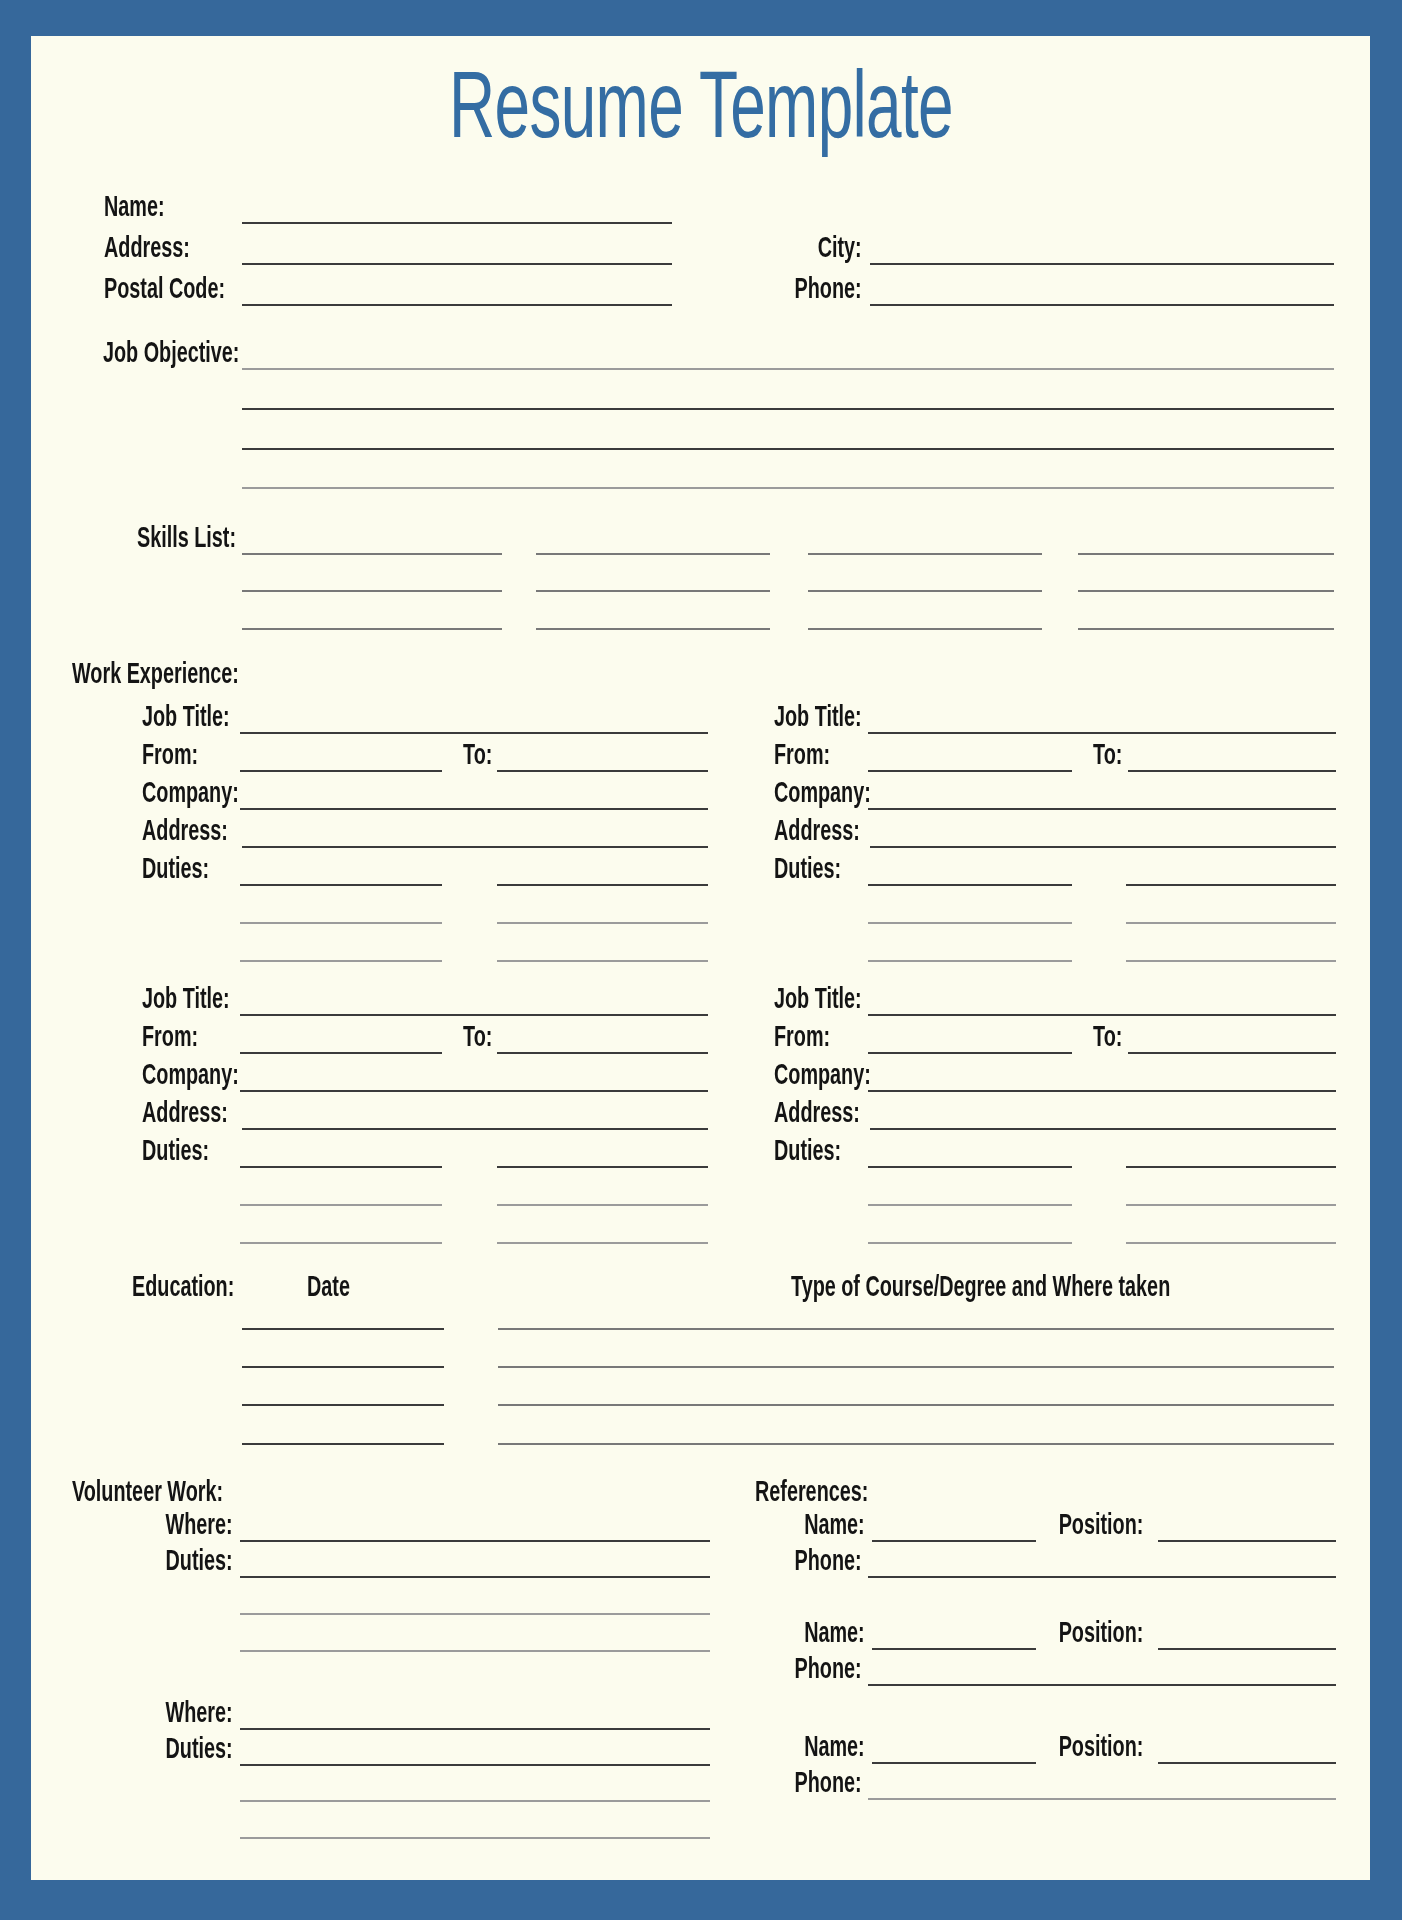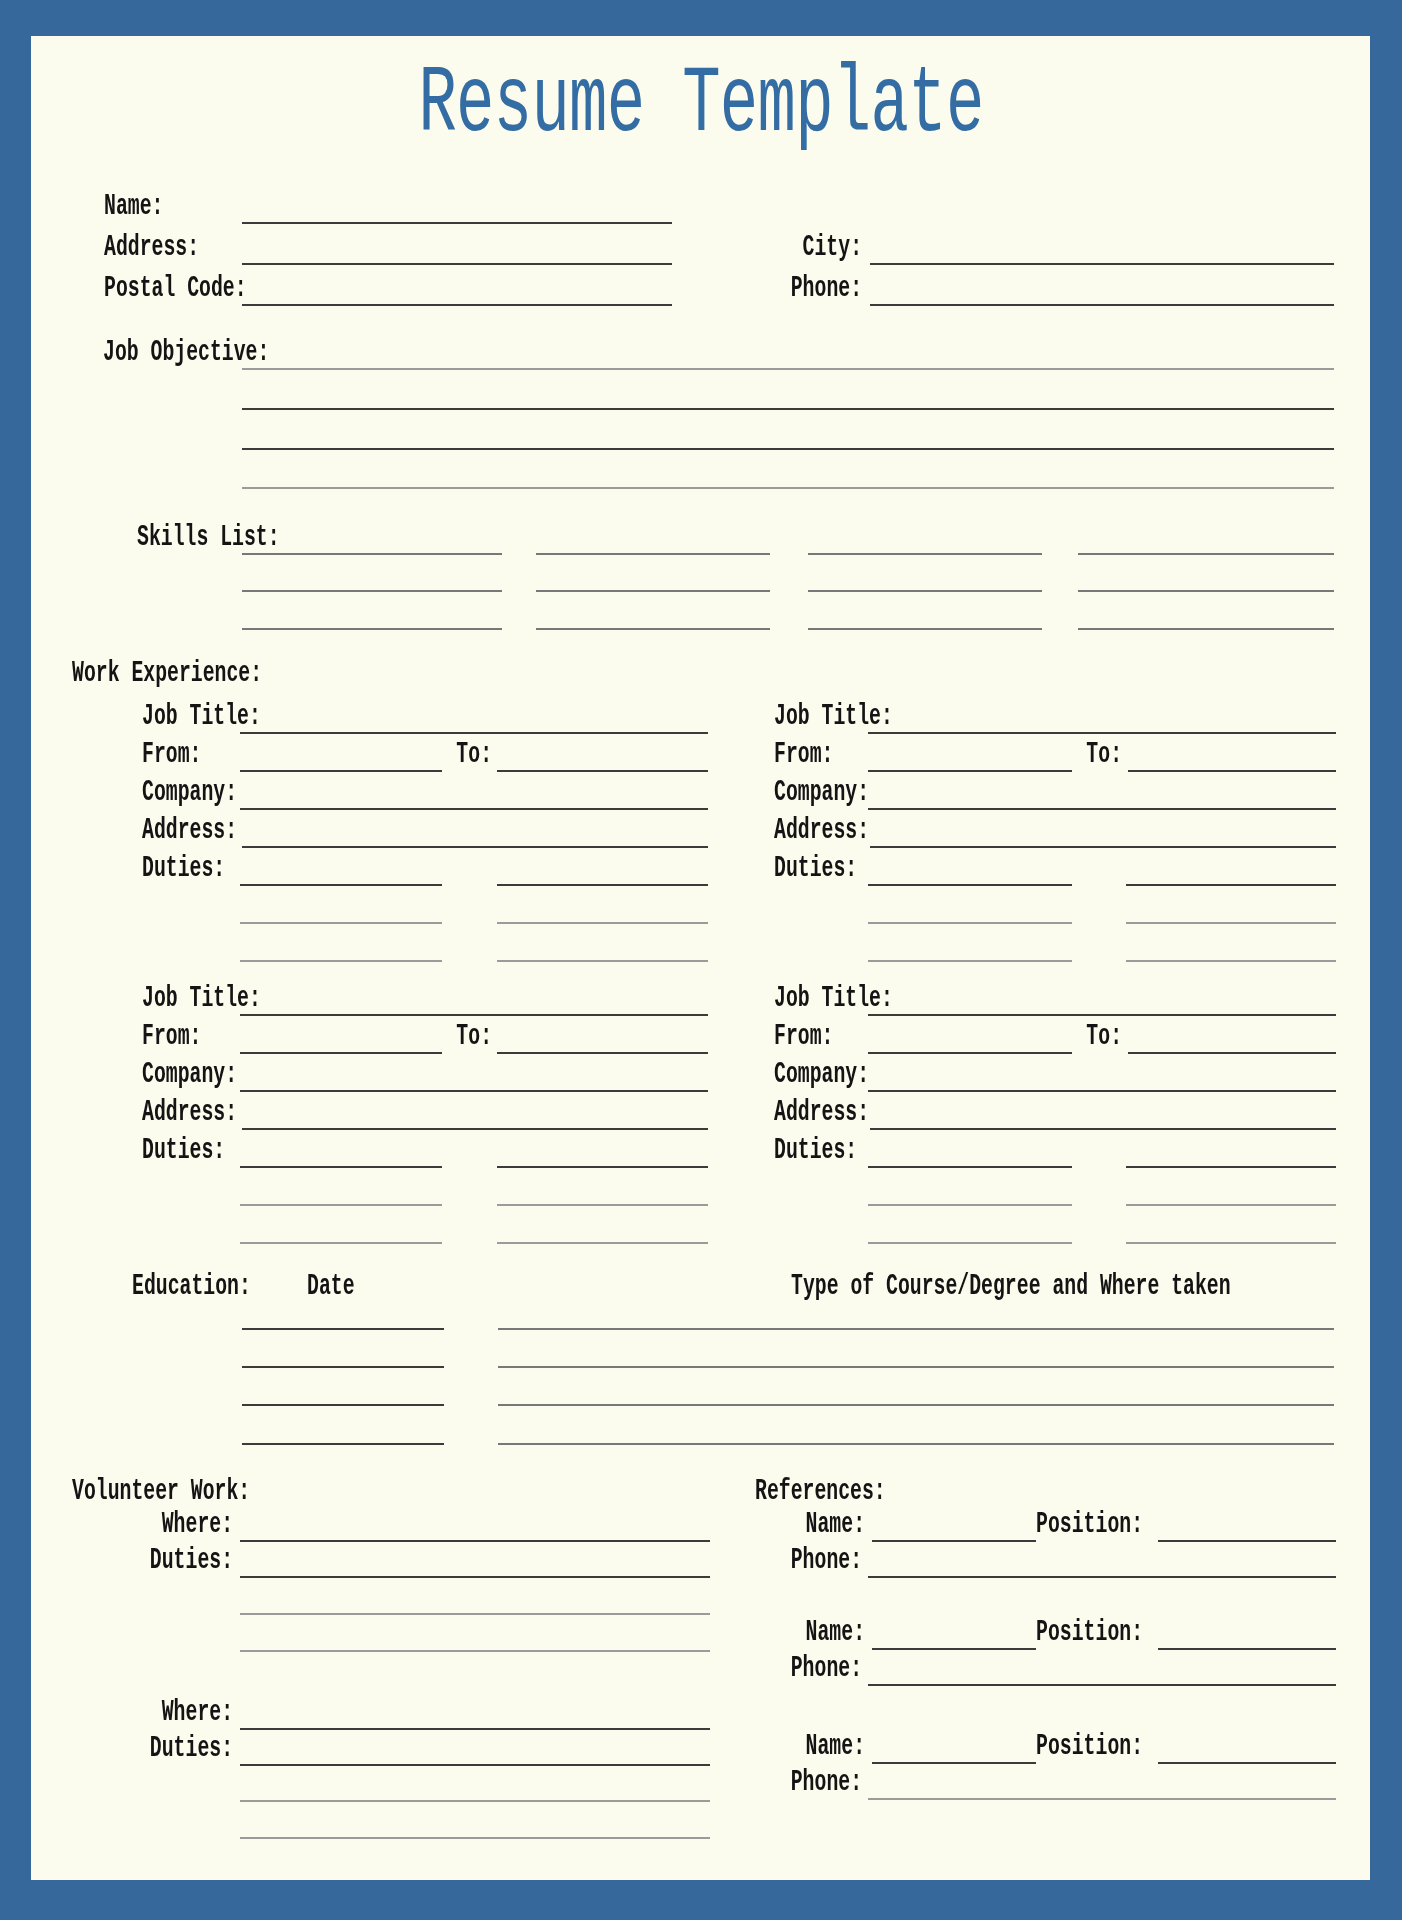--- a/index.html
+++ b/index.html
@@ -1,16 +1,16 @@
 <!DOCTYPE html>
 <html><head>
 <meta charset="utf-8">
 <style>
   html,body{margin:0;padding:0;background:#2b2b2b;}
-  .page{position:relative;width:1402px;height:1920px;background:#36689B;font-family:Liberation Mono, monospace;overflow:hidden;}
+  .page{position:relative;width:1402px;height:1920px;background:#36689B;font-family:Liberation Sans, sans-serif;overflow:hidden;}
   .sheet{position:absolute;left:31px;top:36px;width:1339px;height:1844px;background:#FCFCEE;}
   .title{position:absolute;top:58px;left:0;width:100%;text-align:center;margin:0;
          font-size:94px;font-weight:400;line-height:1;color:#346DA3;
          transform:scaleX(0.68);transform-origin:center top;letter-spacing:-1px;white-space:nowrap;}
   .lbl{position:absolute;font-size:30px;font-weight:700;line-height:32px;color:#141414;
        white-space:nowrap;transform:scaleX(0.66);transform-origin:left bottom;letter-spacing:0;}
   .lbl.r{transform-origin:right bottom;}
   .lbl.c{transform-origin:center bottom;text-align:center;}
   .ln{position:absolute;height:2px;background:#3B3B3B;}
   .ln.mid{background:#787878;}

